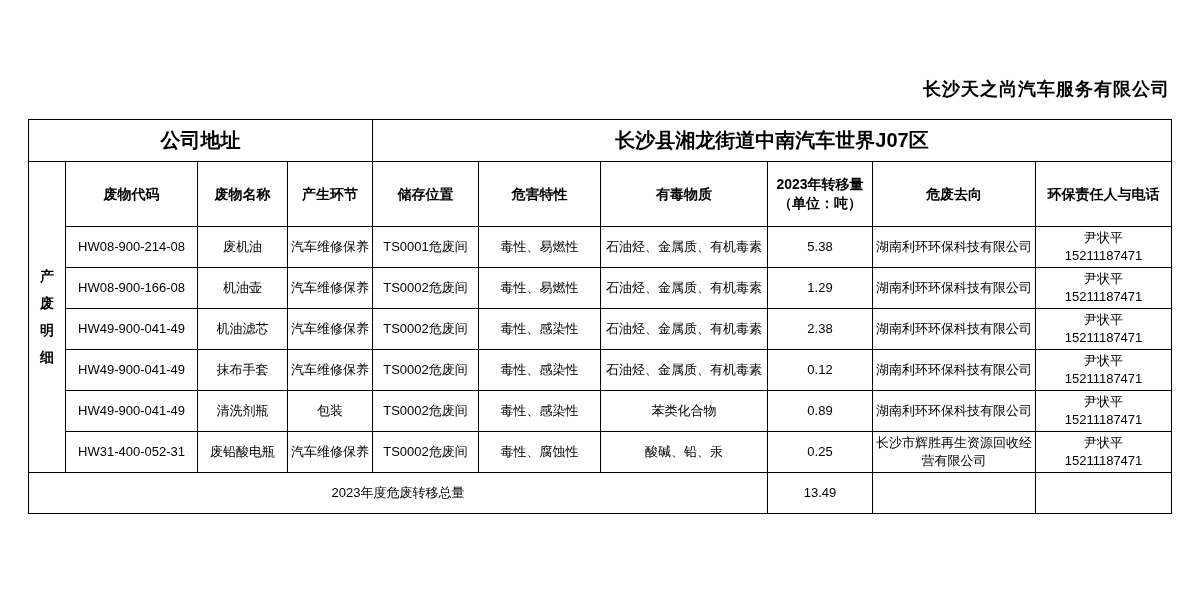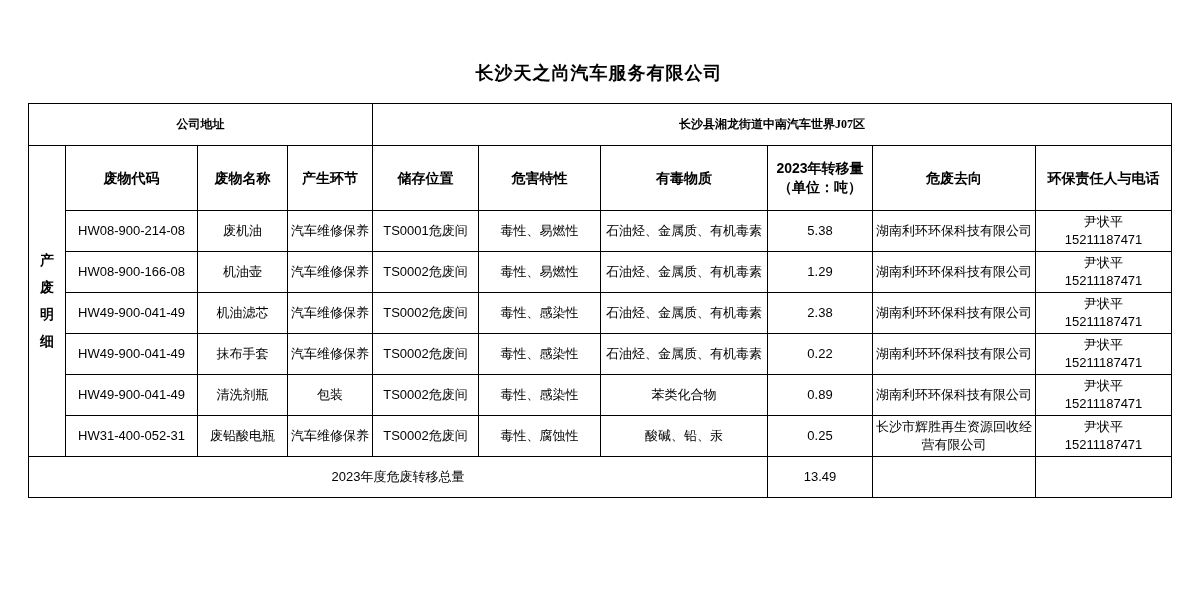--- a/index.html
+++ b/index.html
@@ -6,24 +6,24 @@
   .page {
     position: relative;
     width: 1198px;
     height: 603px;
     background: #ffffff;
     font-family: "Liberation Sans", "DejaVu Sans", sans-serif;
     color: #000000;
     overflow: hidden;
   }
   .title {
-    margin: 0 0 0 28px;
+    margin: 16px 0 0 28px;
     padding-top: 60px;
     width: 1142px;
-    text-align: center;
+    text-align: right;
     font-size: 18px;
     font-weight: bold;
     line-height: 26px;
     letter-spacing: 1px;
   }
   table.waste-table {
     margin: 17px 0 0 28px;
     width: 1143px;
     border-collapse: collapse;
     table-layout: fixed;
@@ -32,23 +32,22 @@
     border: 1px solid #000000;
     text-align: center;
     vertical-align: middle;
     padding: 1px 3px;
     overflow: hidden;
     font-size: 13px;
     line-height: 1.35;
   }
   tr.address-row td {
     height: 39px;
-    font-size: 12px;
-    font-weight: bold;
-    font-family: Liberation Serif, serif;
+    font-size: 20px;
+    font-weight: bold;
   }
   tr.header-row td {
     height: 62px;
     font-size: 14px;
     font-weight: bold;
   }
   tr.data-row td { height: 38px; }
   td.side-label-cell {
     font-size: 16px;
     font-weight: bold;
@@ -155,21 +154,21 @@
       </td>
     </tr>
 
     <tr class="data-row">
       <td>HW49-900-041-49</td>
       <td>抹布手套</td>
       <td>汽车维修保养</td>
       <td>TS0002危废间</td>
       <td>毒性、感染性</td>
       <td>石油烃、金属质、有机毒素</td>
-      <td class="amount-cell">0.22</td>
+      <td class="amount-cell">0.12</td>
       <td>湖南利环环保科技有限公司</td>
       <td>
         <span class="contact-line">尹状平</span>
         <span class="contact-line">15211187471</span>
       </td>
     </tr>
 
     <tr class="data-row">
       <td>HW49-900-041-49</td>
       <td>清洗剂瓶</td>

